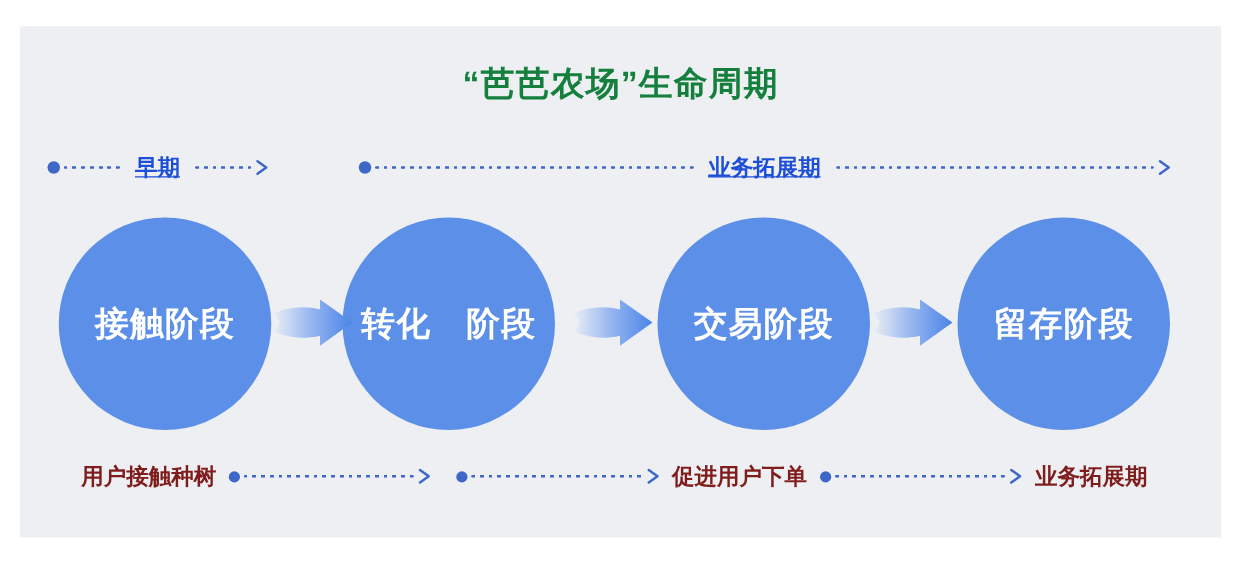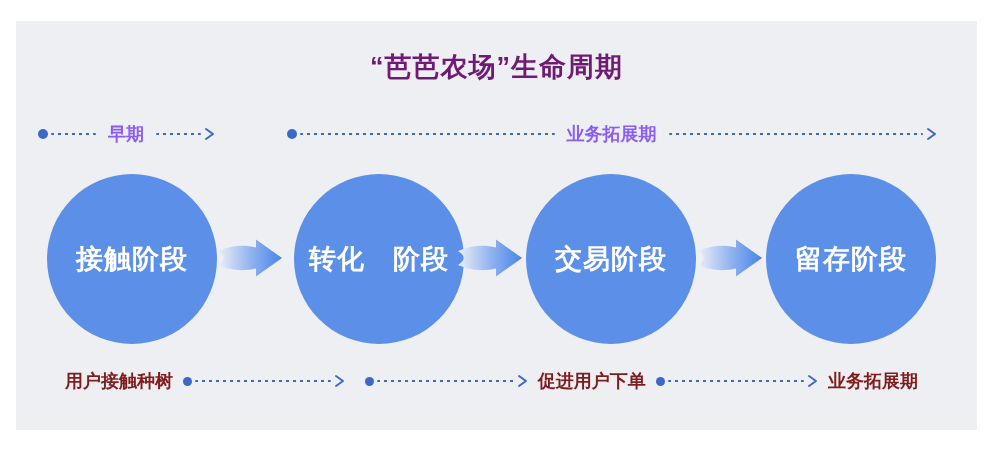--- a/index.html
+++ b/index.html
@@ -20,21 +20,21 @@
     background: #EEEFF3;
   }
   .title {
     position: absolute;
     left: 0;
     top: 28px;
     width: 100%;
     text-align: center;
     font-size: 27px;
     font-weight: bold;
-    color: #701a75;
+    color: #15803d;
     letter-spacing: 1px;
   }
   
   .phase-row {
     position: absolute;
     display: flex;
     align-items: center;
     height: 22px;
   }
   .phase-early { left: 22px; top: 102px; width: 177px; }
@@ -50,23 +50,24 @@
     flex: 1 1 auto;
     height: 2px;
     border-radius: 1px;
     background-image: repeating-linear-gradient(90deg, #3E68C8 0 3px, transparent 3px 7px);
     margin: 0 3px;
   }
   .phase-label {
     flex: 0 0 auto;
     font-size: 18px;
     font-weight: bold;
-    color: #8b5cf6;
+    color: #1d4ed8;
     margin: 0 9px;
     white-space: nowrap;
+    text-decoration: underline;
   }
   .chevron { flex: 0 0 auto; display: block; }
   
   .stage-circle {
     position: absolute;
     top: 153px;
     width: 170px;
     height: 170px;
     border-radius: 50%;
     background: #5B8FE8;
@@ -74,21 +75,21 @@
     justify-content: center;
     align-items: center;
     color: #ffffff;
     font-size: 27px;
     font-weight: bold;
     line-height: 39px;
     letter-spacing: 1px;
     text-align: center;
   }
   .stage-1 { left: 31px; }
-  .stage-2 { left: 278px; gap: 28px; }
+  .stage-2 { left: 258px; gap: 28px; }
   .stage-3 { left: 510px; }
   .stage-4 { left: 750px; }
   .flow-arrow {
     position: absolute;
     top: 214px;
     width: 66px;
     height: 46px;
   }
   .flow-arrow-1 { left: 202px; }
   .flow-arrow-2 { left: 442px; }

